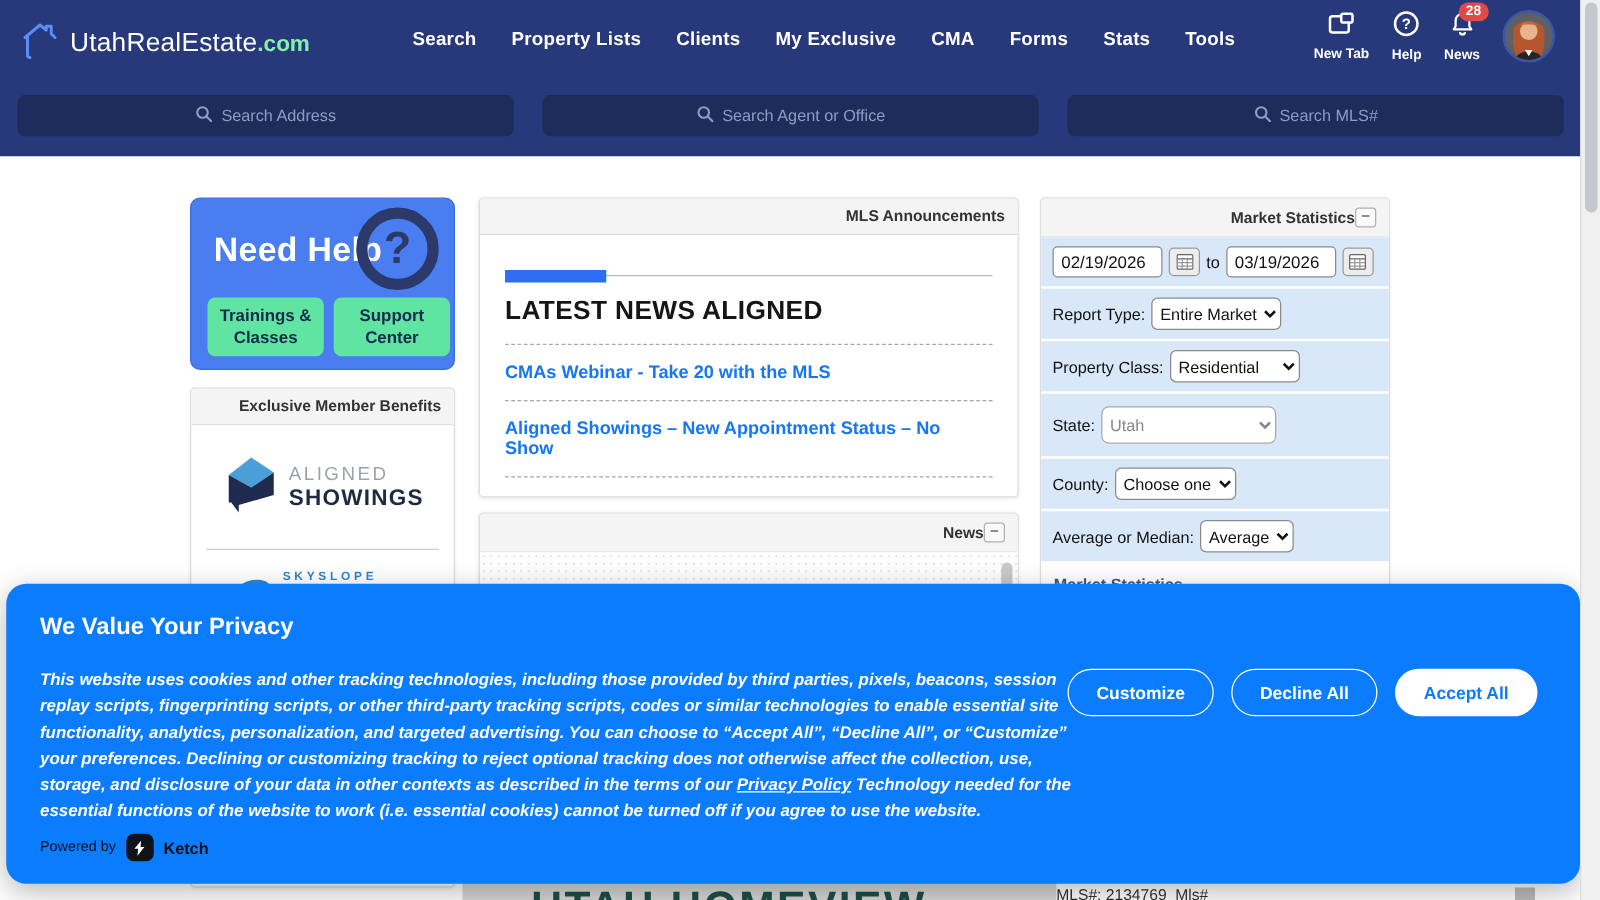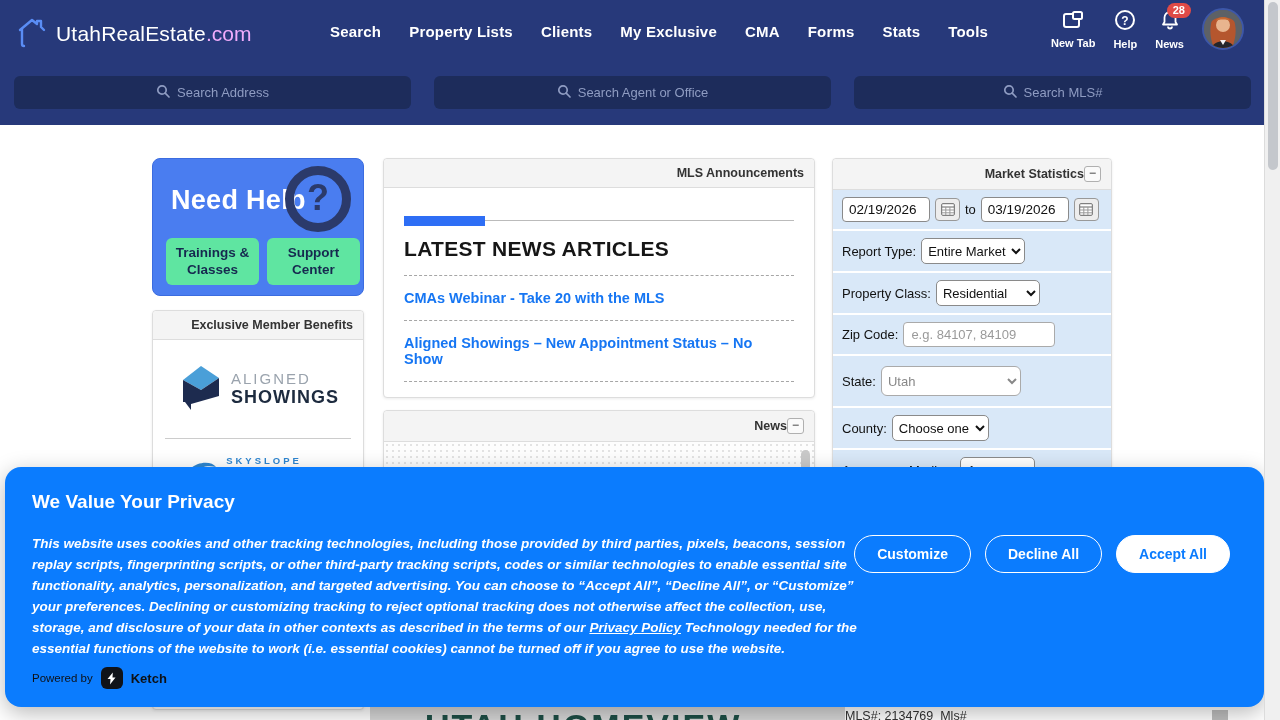--- a/index.html
+++ b/index.html
@@ -4,21 +4,21 @@
 <style>
   * { margin:0; padding:0; box-sizing:border-box; }
   html,body { background:#e9e9e9; }
   body { font-family:"Liberation Sans","DejaVu Sans",sans-serif; }
   .page { position:relative; width:1280px; height:720px; background:#ffffff; overflow:hidden; margin:0 auto; }
 
   
   .header { position:absolute; left:0; top:0; width:1264px; height:125px; background:#27397a; }
   .logo { position:absolute; left:14px; top:16px; display:flex; align-items:center; gap:6px; cursor:pointer; }
   .logo-text { font-size:21px; font-weight:400; color:#ffffff; letter-spacing:.2px; }
-  .logo-suffix { font-size:21px; font-weight:400; color:#f0abfc; }
+  .logo-suffix { font-size:18px; font-weight:700; color:#86efac; }
   .nav { position:absolute; left:330px; top:0; height:62px; display:flex; align-items:center; gap:28px; }
   .nav a { color:#ffffff; font-size:15px; font-weight:700; text-decoration:none; letter-spacing:.2px; cursor:pointer; }
   .actions { position:absolute; right:20px; top:8px; display:flex; align-items:center; gap:18px; }
   .action { display:flex; flex-direction:column; align-items:center; gap:3px; cursor:pointer; color:#fff; }
   .action-label { font-size:11px; font-weight:600; }
   .bell-wrap { position:relative; }
   .badge { position:absolute; top:-6px; left:8px; background:#e04a46; color:#fff; font-size:11px; font-weight:700;
            border-radius:9px; padding:1px 6px; line-height:13px; }
   .avatar { width:42px; height:42px; border-radius:50%; overflow:hidden; border:2px solid #3d57a8; cursor:pointer; background:#5d6166; }
 
@@ -262,21 +262,21 @@
   </div>
 
   <div class="panel announcements">
     <div class="panel-header">
       <span>MLS Announcements</span>
     </div>
     <div class="ann-body">
       <div class="ann-rule">
         <div class="ann-bar"></div>
       </div>
-      <div class="ann-heading">LATEST NEWS ARTICLES</div>
+      <div class="ann-heading">LATEST NEWS ALIGNED</div>
       <div class="dashed"></div>
       <a class="ann-link">CMAs Webinar - Take 20 with the MLS</a>
       <div class="dashed"></div>
       <a class="ann-link">Aligned Showings – New Appointment Status – No Show</a>
       <div class="dashed"></div>
     </div>
   </div>
 
   <div class="panel news">
     <div class="panel-header">
@@ -320,24 +320,20 @@
         </span>
       </div>
       <div class="stats-row">
         <span>Report Type:</span>
         <select><option>Entire Market</option></select>
       </div>
       <div class="stats-row">
         <span>Property Class:</span>
         <select style="width:104px;"><option>Residential</option></select>
       </div>
-      <div class="stats-row">
-        <span>Zip Code:</span>
-        <input class="zip-input" placeholder="e.g. 84107, 84109" style="">
-      </div>
       <div class="stats-row" style="padding:10px 9px;">
         <span>State:</span>
         <select class="state-select"><option>Utah</option></select>
       </div>
       <div class="stats-row">
         <span>County:</span>
         <select><option>Choose one</option></select>
       </div>
       <div class="stats-row" style="border-bottom:none;">
         <span>Average or Median:</span>

